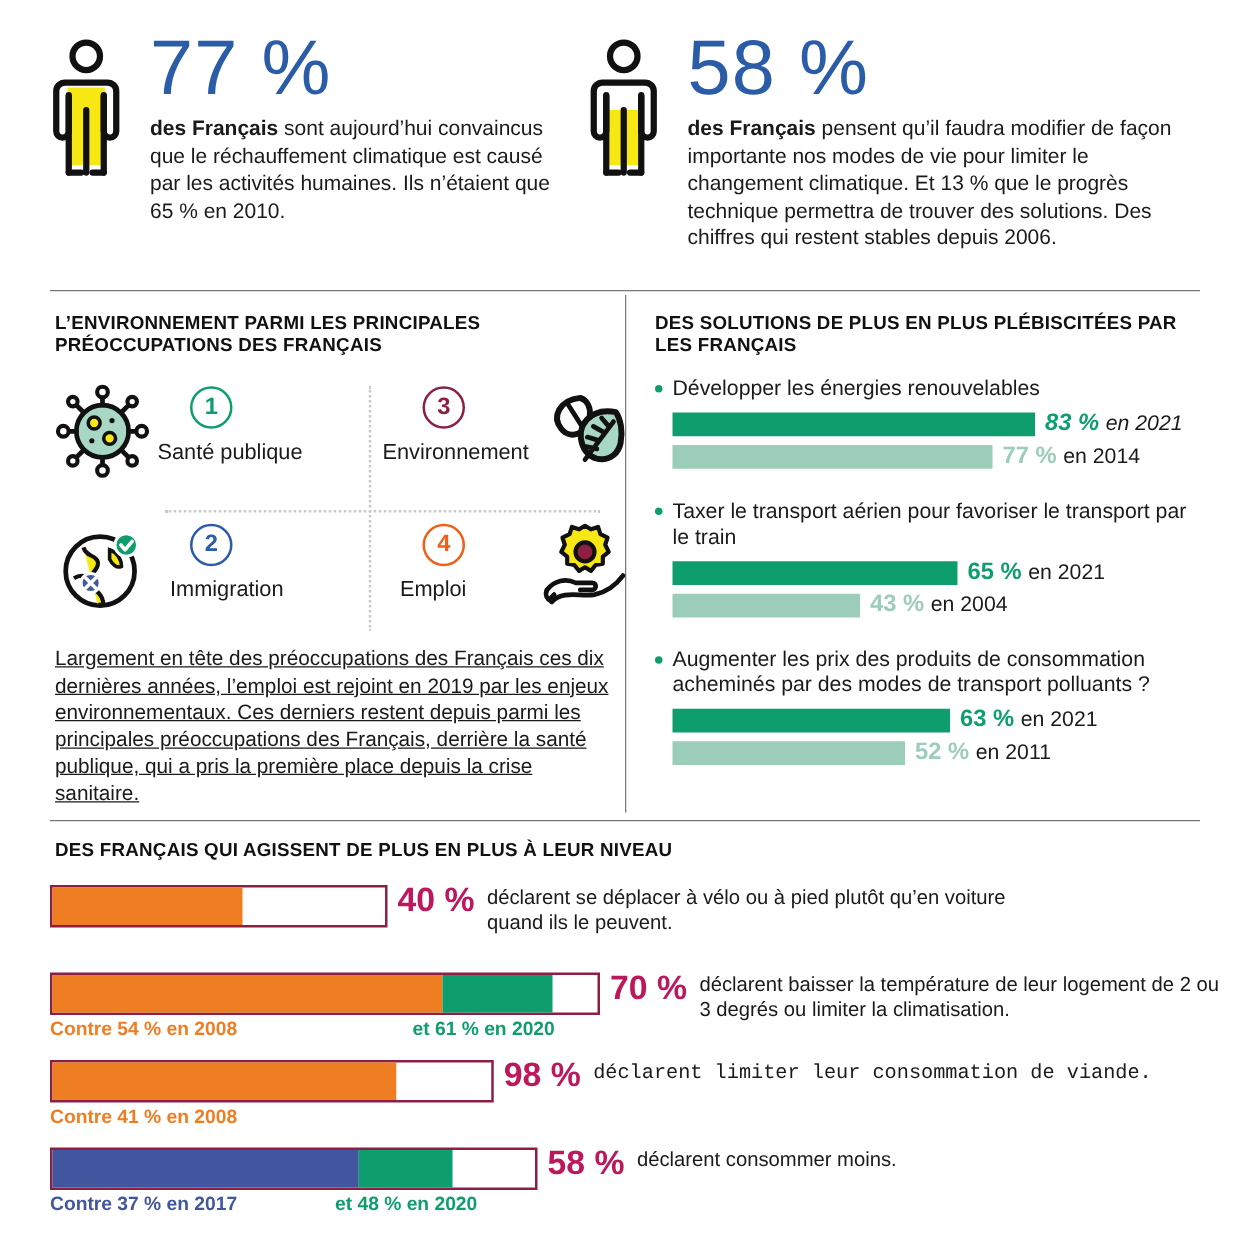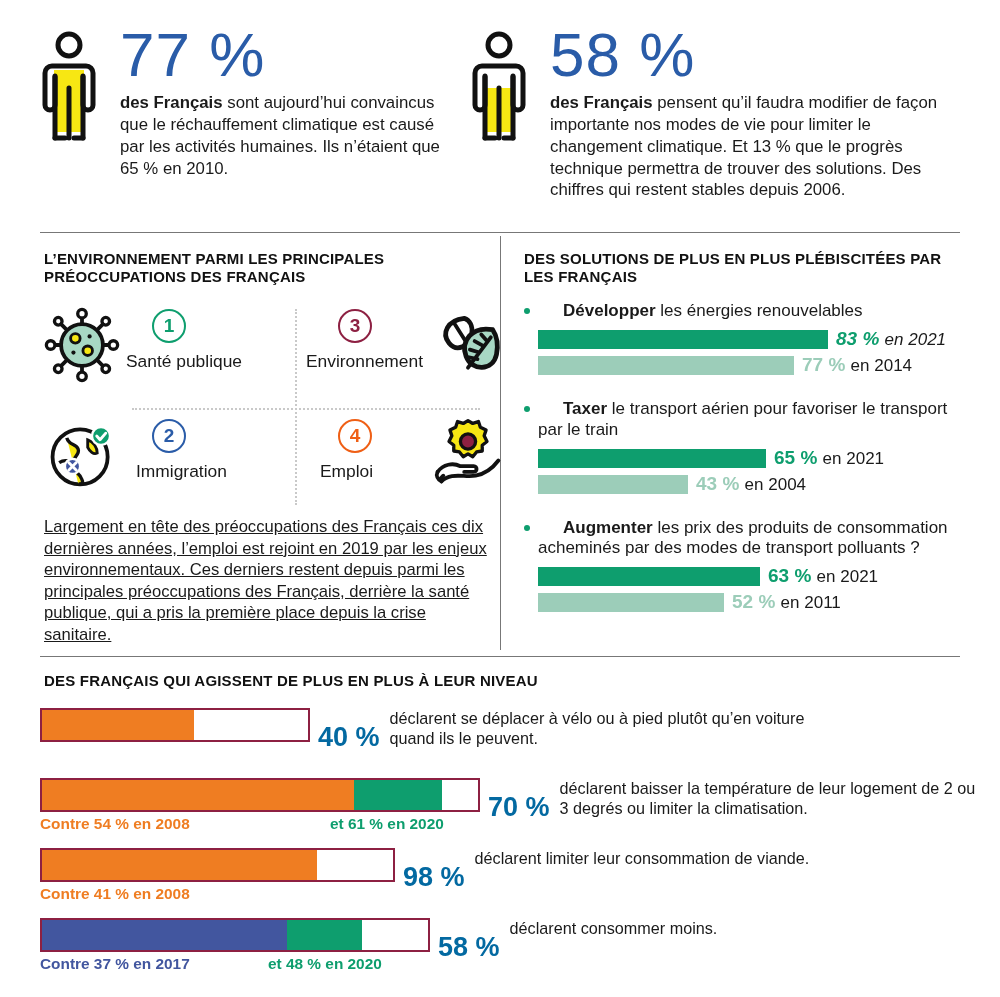--- a/index.html
+++ b/index.html
@@ -78,21 +78,21 @@
 
   #mid-left-para{position:absolute;left:44px;top:516px;width:450px;}
 
   
   #mid-right{position:absolute;left:524px;top:250px;width:440px;}
   .sol-item{margin-top:14px;}
   .sol-title{
     font-size:17px;line-height:1.22;color:#1a1a1a;
     position:relative;padding-left:14px;
   }
-  .sol-title b{font-weight:bold;margin-left:25px;}
+  .sol-title b{font-weight:normal;}
   .sol-bullet{
     position:absolute;left:0;top:7px;width:6px;height:6px;border-radius:50%;
     background:#0e9e6e;
   }
   .sol-barline{position:relative;height:22px;margin-top:7px;padding-left:14px;}
   .sol-bar{height:19px;position:absolute;left:14px;top:1px;}
   .sol-bar.dark{background:#0e9e6e;}
   .sol-bar.light{background:#9ccdb9;}
   .sol-val{position:absolute;top:-1px;font-size:19px;font-weight:bold;white-space:nowrap;}
   .sol-val .pct{font-weight:bold;}
@@ -115,22 +115,22 @@
   .seg.green{background:#0e9e6e;}
   .act-sub{position:relative;height:22px;margin-top:3px;}
   .sub-lbl{
     position:absolute;font-size:15.4px;font-weight:bold;white-space:nowrap;
   }
   .sub-lbl.orange{color:#ef7d22;left:0;}
   .sub-lbl.blue{color:#42569f;left:0;}
   .sub-lbl.green{color:#0e9e6e;}
   .act-right{position:absolute;display:flex;align-items:flex-start;}
   .act-pct{
-    font-size:27px;font-weight:bold;color:#0369a1;white-space:nowrap;
-    line-height:1.08;margin-right:10px;margin-top:17px;
+    font-size:27px;font-weight:bold;color:#be185d;white-space:nowrap;
+    line-height:1.08;margin-right:10px;
   }
   .act-desc{font-size:16.2px;line-height:1.22;color:#1a1a1a;padding-top:3px;}
 </style>
 </head>
 <body>
 
 <div id="top-row">
 
   <div class="stat-block" id="stat-block-1">
     <svg class="person-icon" viewBox="0 0 62 140">
@@ -354,21 +354,21 @@
 
   <div class="act-row" style="top:188px;width:920px;">
     <div class="act-bar" style="width:355px;">
       <div class="seg orange" style="width:275px;"></div>
     </div>
     <div class="act-sub">
       <span class="sub-lbl orange">Contre 41 % en 2008</span>
     </div>
     <div class="act-right" style="left:363px;top:-2px;width:560px;">
       <span class="act-pct">98 %</span>
-      <span class="act-desc" style="max-width:500px;">déclarent limiter leur consommation de viande.</span>
+      <span class="act-desc" style="max-width:500px;font-family:Liberation Mono, monospace;">déclarent limiter leur consommation de viande.</span>
     </div>
   </div>
 
   <div class="act-row" style="top:258px;width:920px;">
     <div class="act-bar" style="width:390px;">
       <div class="seg blue" style="width:245px;"></div>
       <div class="seg green" style="left:245px;width:75px;"></div>
     </div>
     <div class="act-sub">
       <span class="sub-lbl blue">Contre 37 % en 2017</span>

